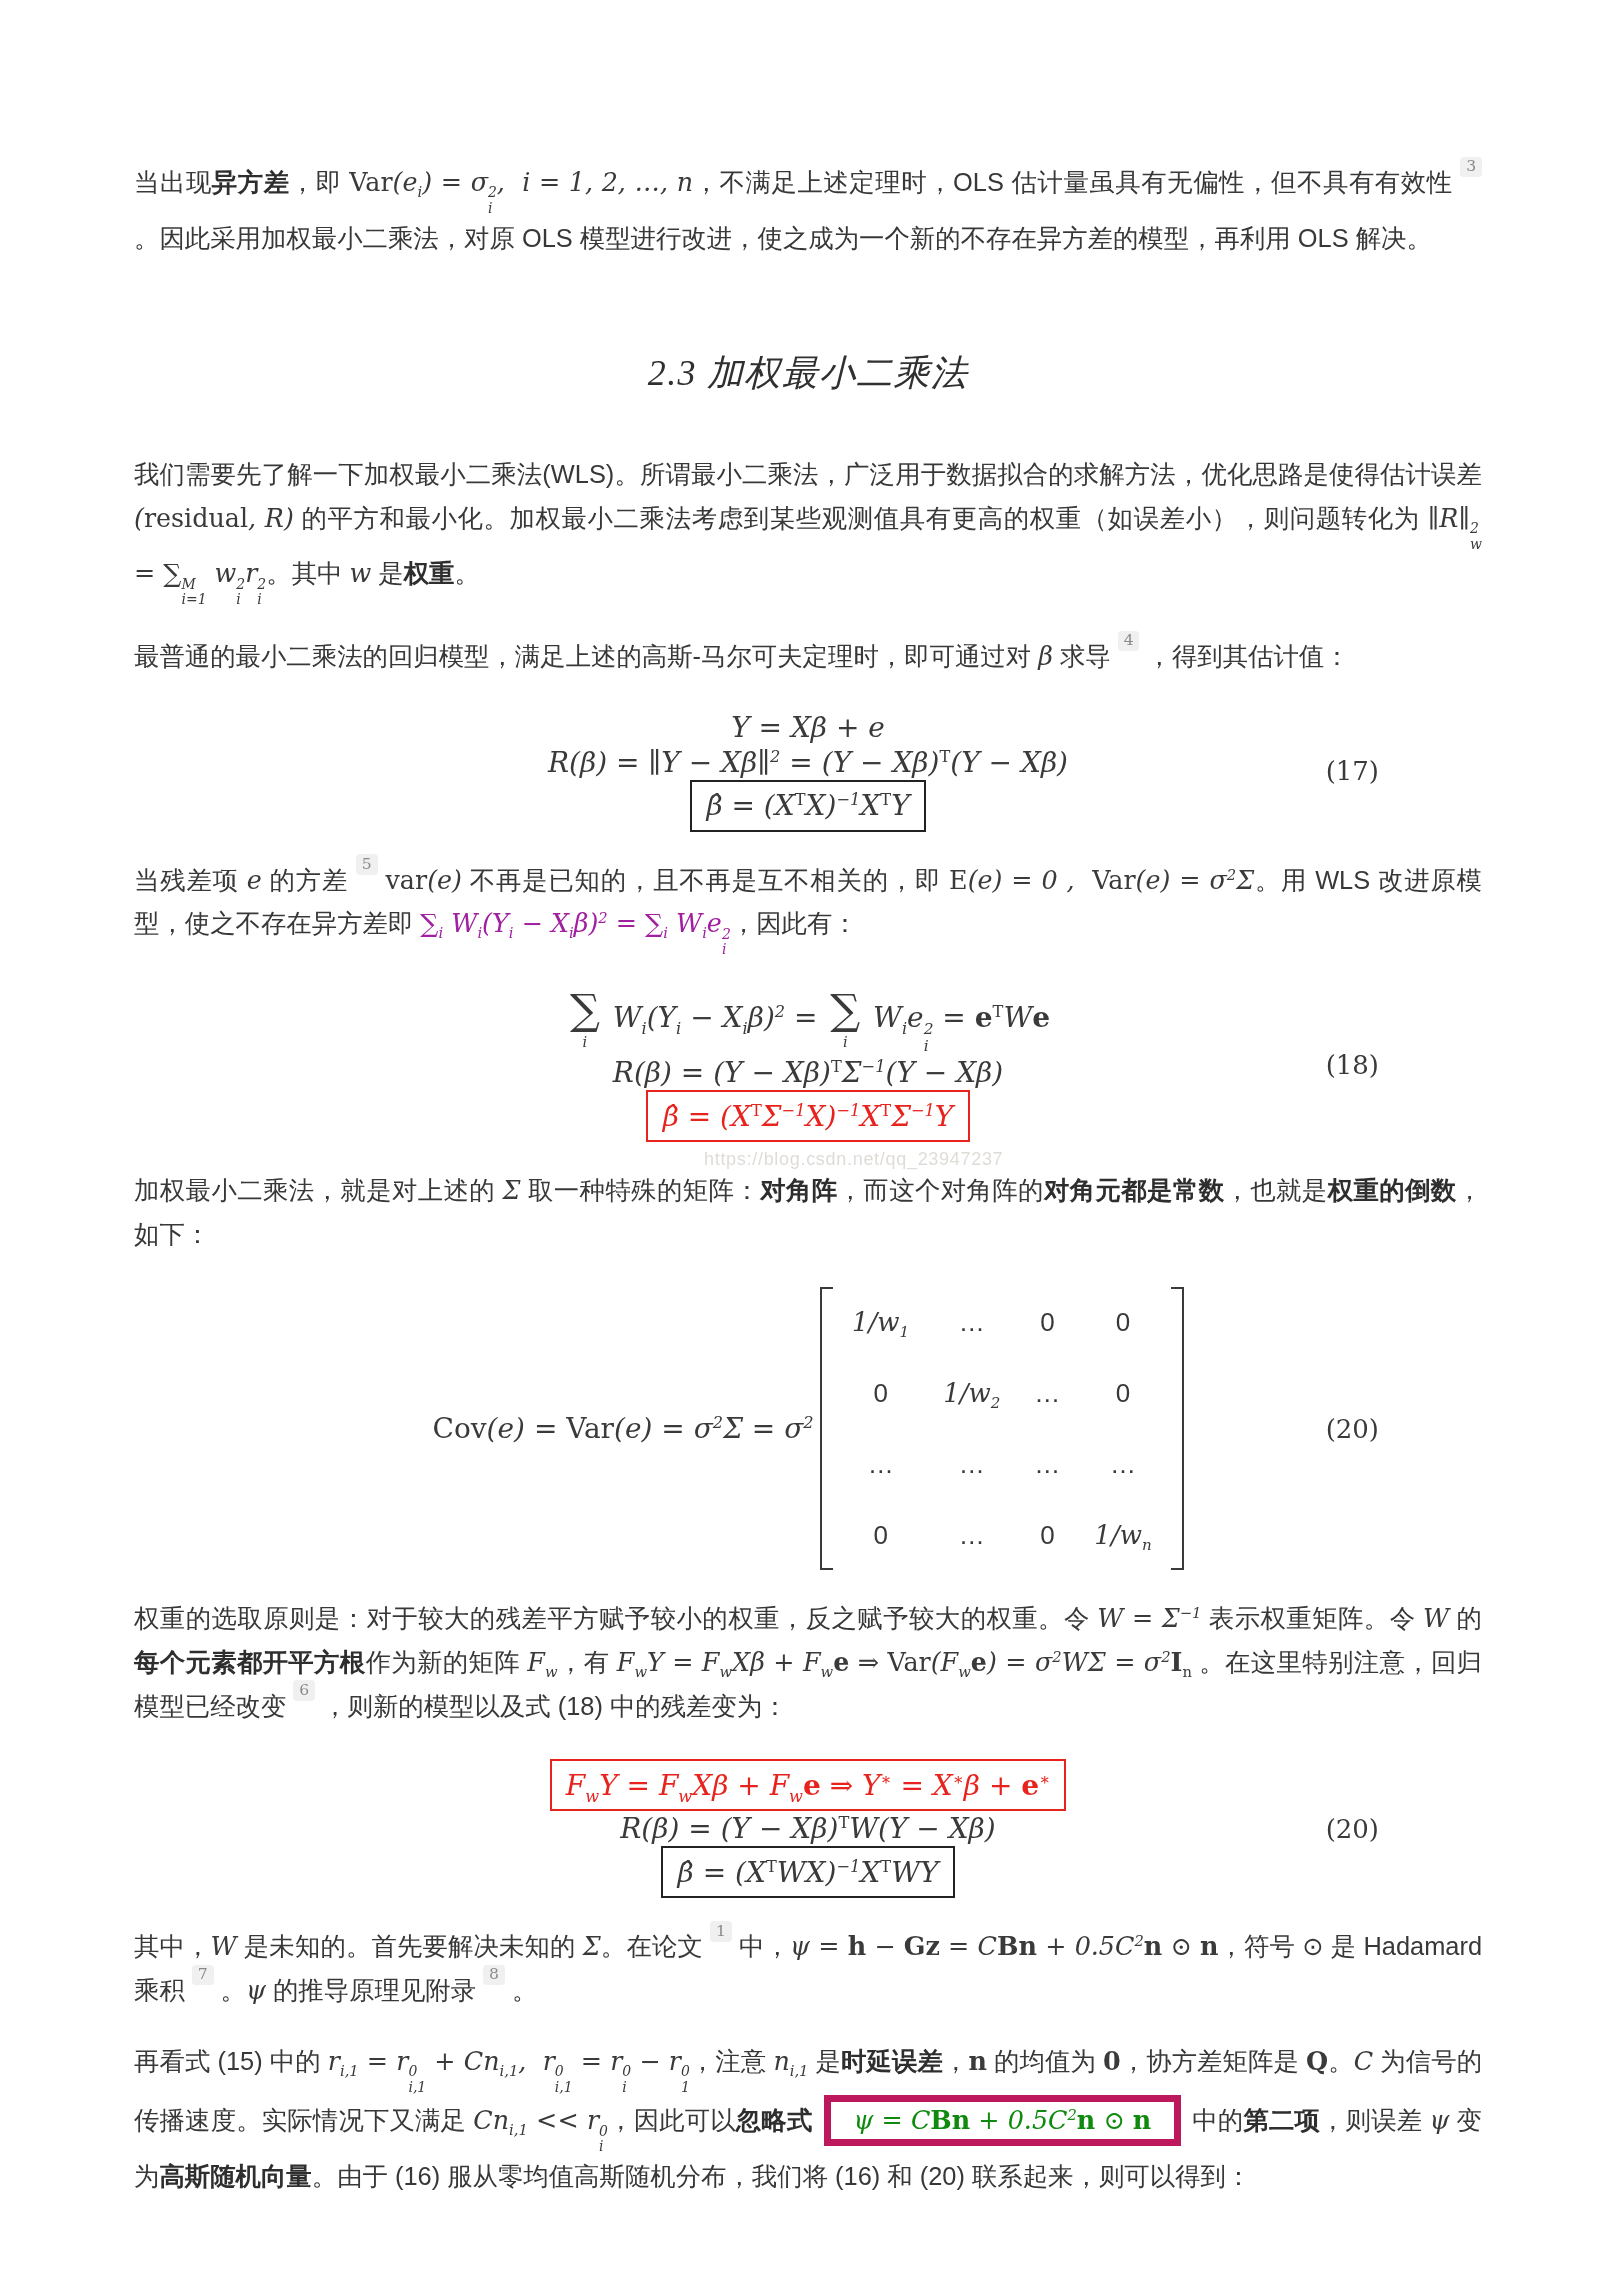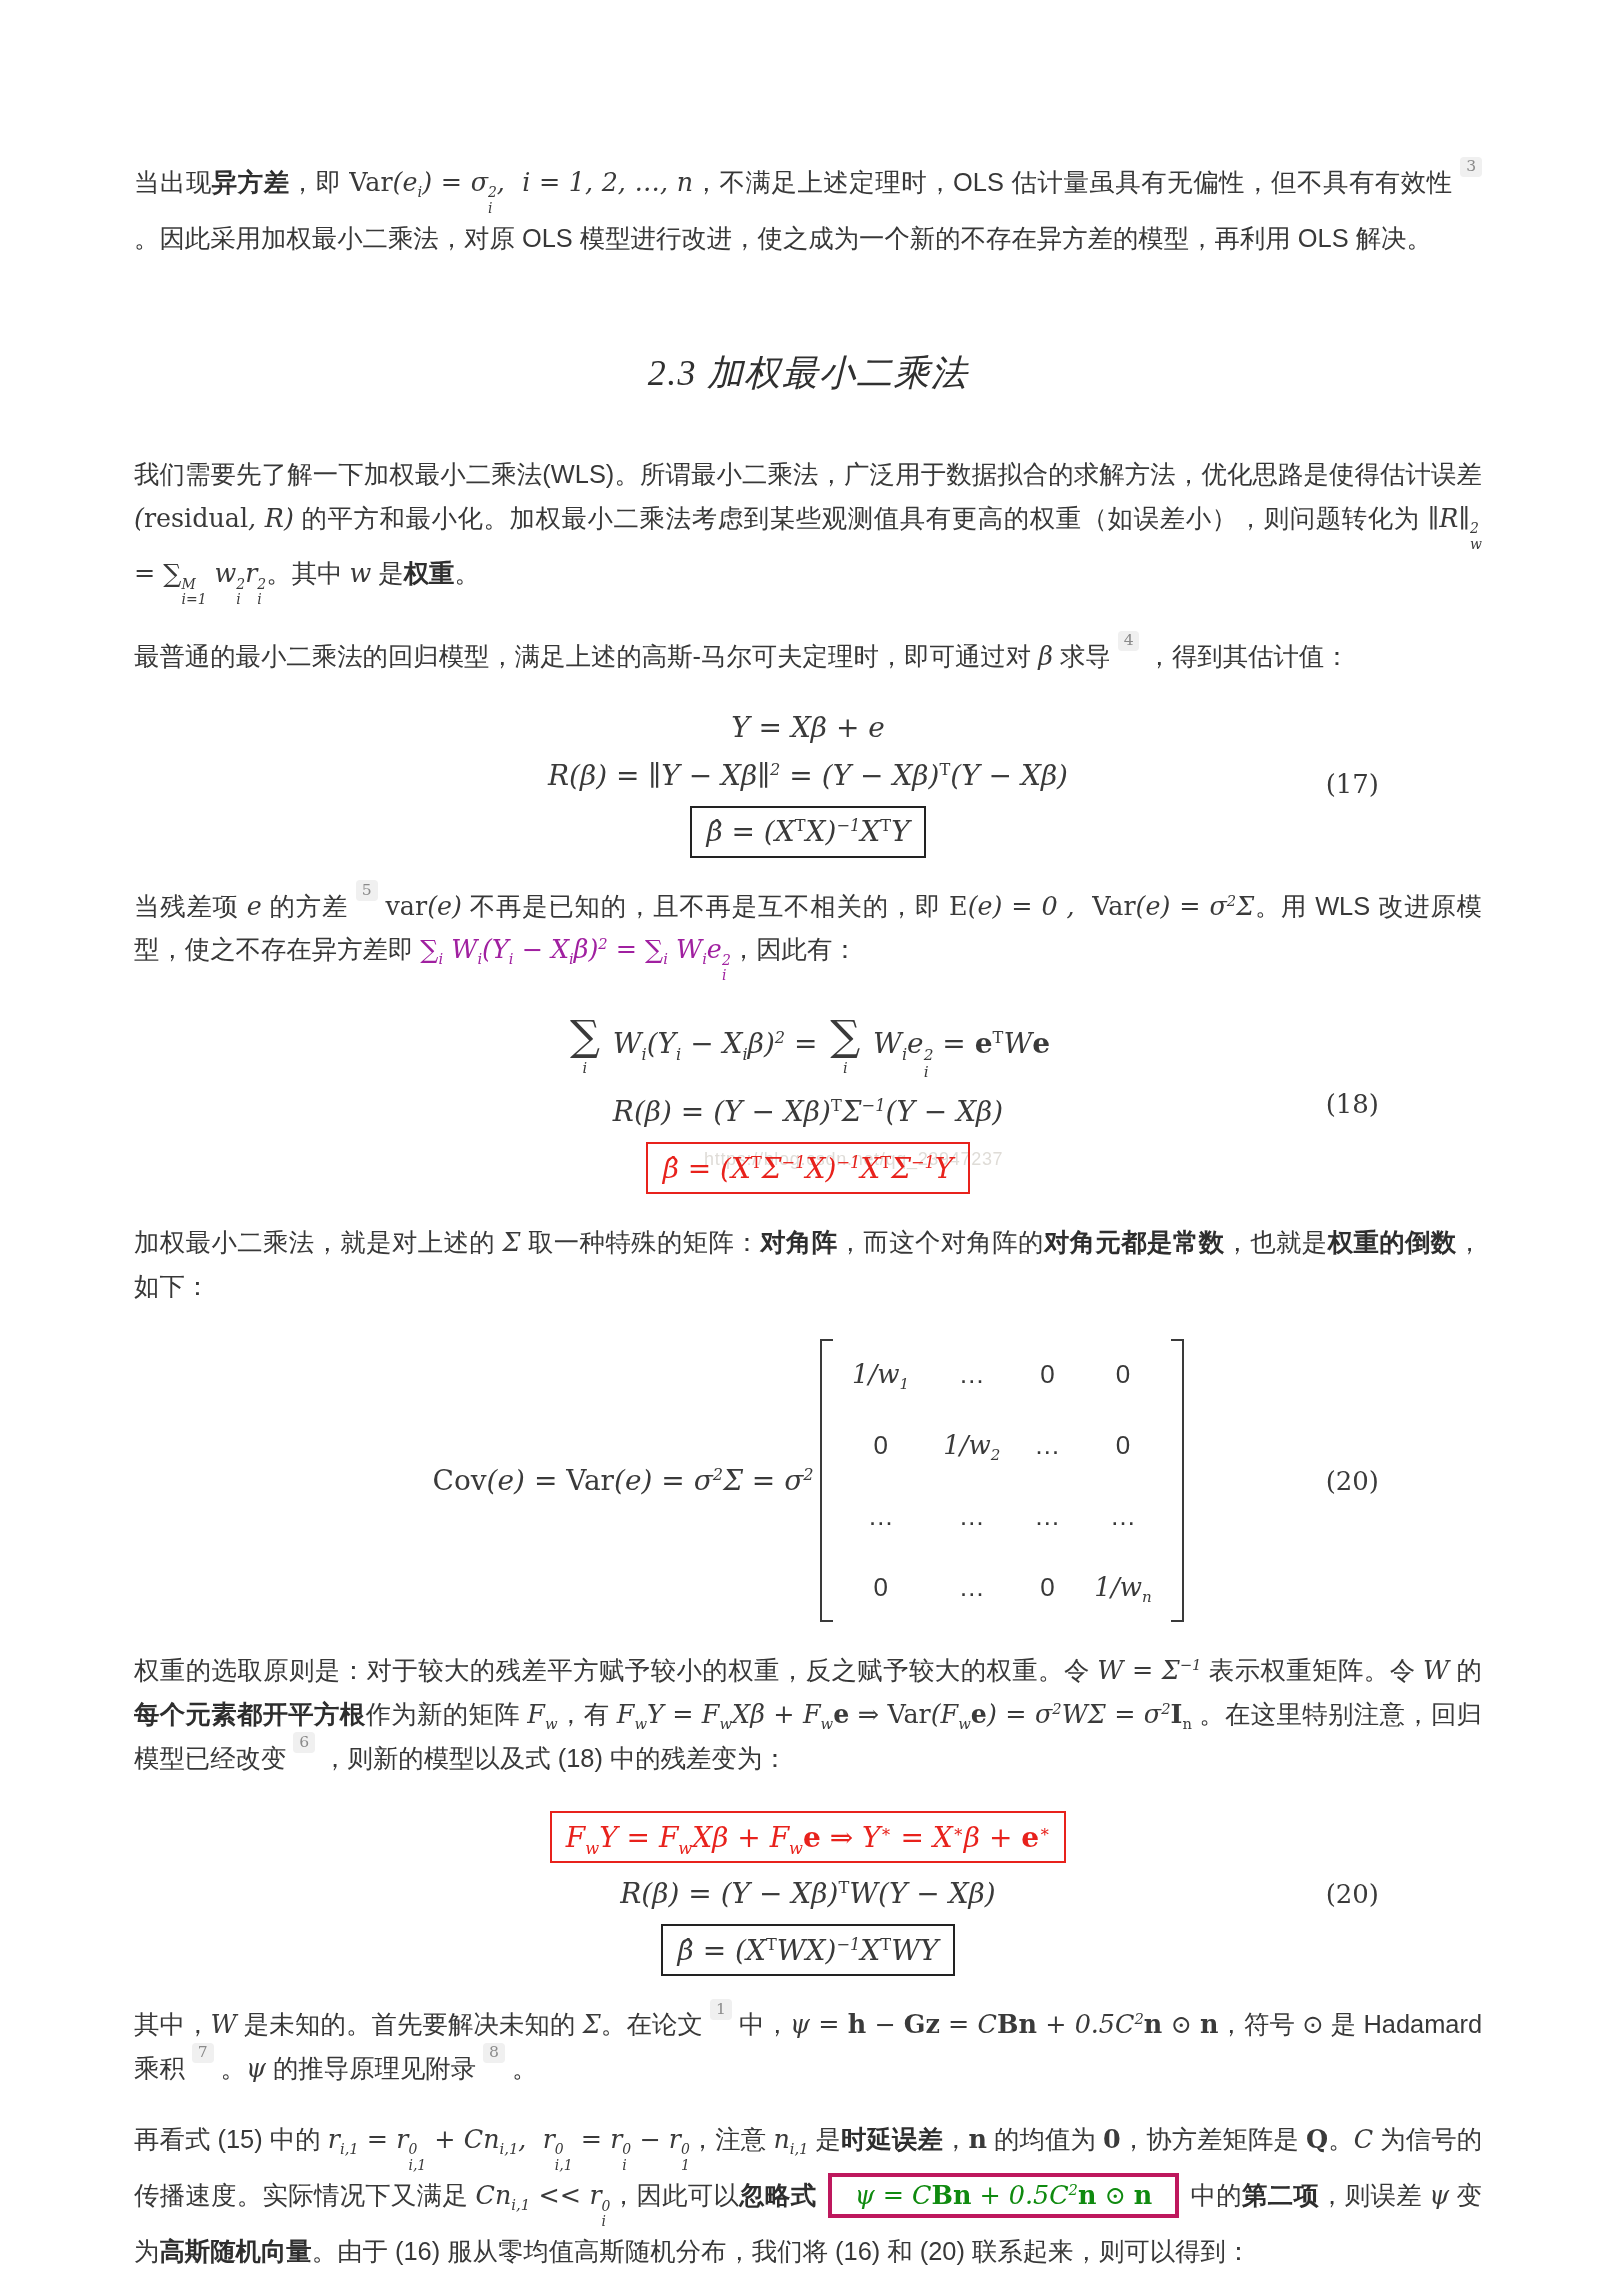--- a/index.html
+++ b/index.html
@@ -45,25 +45,25 @@
   .sum .l{font-size:52%;margin-top:3.9px;}
   .fn{
     display:inline-block;position:relative;top:-10.4px;
     font-size:15.6px;line-height:1;color:#8a8a8a;
     background:#f0f0f0;border-radius:3.9px;padding:2.6px 5.9px;
     font-family:"DejaVu Serif",serif;font-style:normal;
   }
   .purple{color:#a020a0;}
   .red{color:#e8221c;}
   .green{color:#0f8a0f;}
-  .gbox{display:inline-block;border:4px solid #be185d;padding:0 23px;margin:0 3.9px;line-height:1.45;}
+  .gbox{display:inline-block;border:7px solid #be185d;padding:0 23px;margin:0 3.9px;line-height:1.45;}
   
   .eq{position:relative;margin:31px 0 0 0;z-index:2;}
   .eq .lines{
-    display:flex;flex-direction:column;align-items:center;gap:13px;
+    display:flex;flex-direction:column;align-items:center;
     font-size:28px;line-height:1.25;
   }
   .eq .num{
     position:absolute;right:103px;top:50%;transform:translateY(-50%);
     font-family:"DejaVu Serif",serif;font-size:26px;color:#3a3a3a;
   }
   .bx{display:inline-block;border:2.6px solid #222222;padding:6.5px 14.3px;}
   .bx-red{border-color:#e8221c;}
   
   .eqrow{display:flex;align-items:center;justify-content:center;font-size:28px;}

